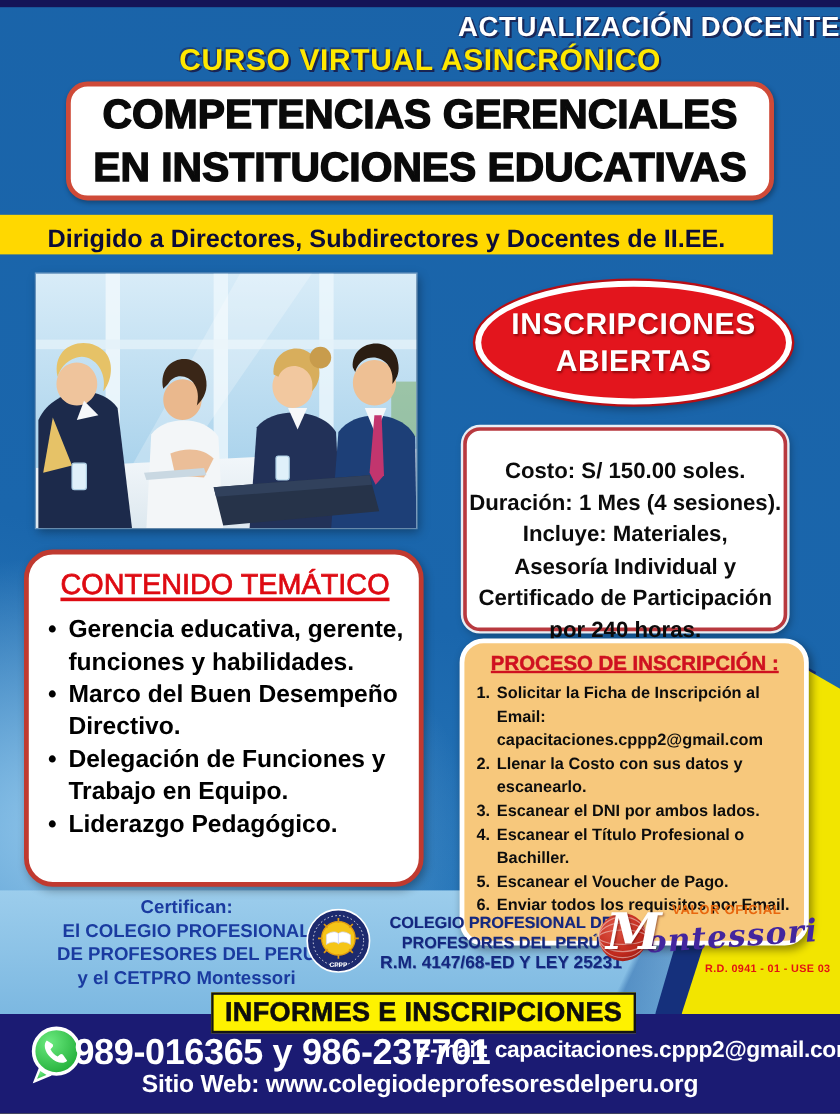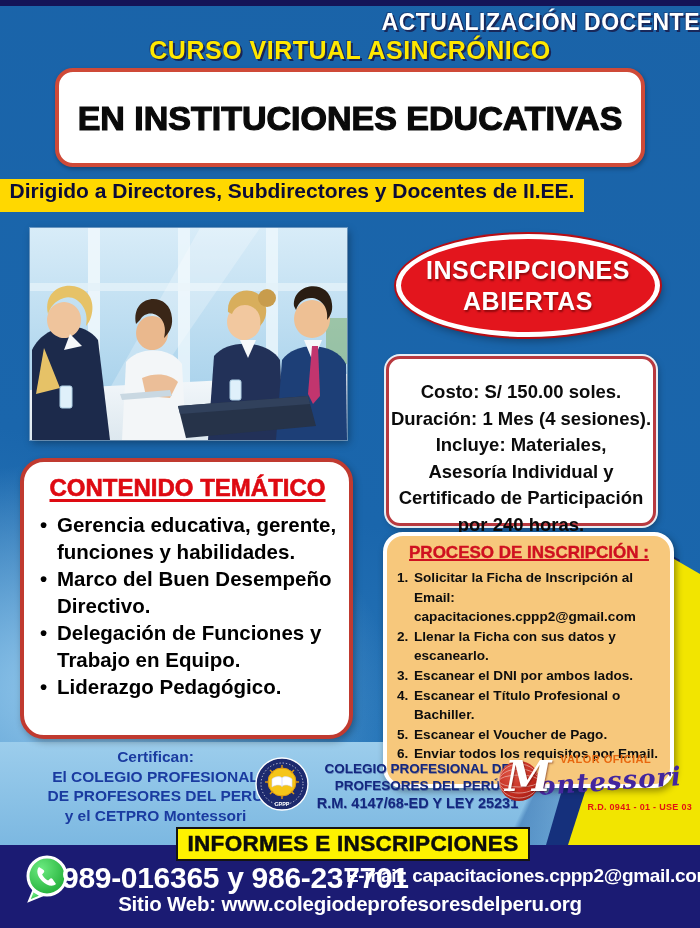--- a/index.html
+++ b/index.html
@@ -20,22 +20,22 @@
     text-shadow:2px 2px 0 rgba(25,25,70,.8), -1px -1px 0 rgba(25,25,70,.4); }
   .kicker2{ left:0; top:36px; width:700px; text-align:center; color:#ffe800;
     font-size:25px; font-weight:700; letter-spacing:.5px; z-index:3;
     text-shadow:2px 2px 0 rgba(25,25,70,.85), -1px -1px 0 rgba(25,25,70,.45); }
   .title-box{ left:55px; top:68px; width:590px; height:99px; background:#fff;
     border:4px solid #cf4a38; border-radius:18px; z-index:4;
     display:flex; flex-direction:column; justify-content:center; align-items:center;
     box-shadow:1px 2px 4px rgba(0,0,0,.3); }
   .title-line{ font-size:34px; font-weight:700; color:#0a0a0a; line-height:44px;
     letter-spacing:0; -webkit-text-stroke:1.2px #0a0a0a; white-space:nowrap; }
-  .audience-bar{ left:0; top:179px; width:584px; height:33px; background:#ffd800; z-index:3;
-    display:flex; align-items:flex-start; justify-content:center; }
+  .audience-bar{ left:0; top:179px; width:644px; height:33px; background:#ffd800; z-index:3;
+    display:flex; align-items:flex-end; justify-content:center; }
   .audience-bar span{ font-size:21px; font-weight:700; color:#0c0c38; letter-spacing:0; }
 
   
   .photo{ left:30px; top:228px; width:317px; height:212px; z-index:10;
     box-shadow:0 0 0 1px rgba(255,255,255,.35), 2px 3px 8px rgba(0,0,0,.35); }
 
   
   .oval{ left:396px; top:234px; width:264px; height:103px; background:#e3151d;
     border:5px solid #fff; border-radius:50%; z-index:10;
     box-shadow:0 0 0 2px #b80d14, 2px 4px 8px rgba(0,0,0,.35);
@@ -47,21 +47,21 @@
   .details-box{ left:386px; top:356px; width:270px; height:170px; background:#fff;
     border:3px solid #b8393f; border-radius:14px; z-index:10; padding-top:20px;
     box-shadow:0 0 0 2px rgba(255,255,255,.9), 2px 3px 7px rgba(0,0,0,.35); text-align:center; }
   .details-box .dline{ font-size:18.5px; font-weight:700; color:#0b0b0b; line-height:26.5px; }
 
   
   .content-box{ left:20px; top:458px; width:333px; height:281px; background:#fff;
     border:4px solid #c03a30; border-radius:24px; z-index:10; padding:12px 12px 0 14px;
     box-shadow:2px 3px 7px rgba(0,0,0,.3); }
   .content-heading{ display:block; text-align:center; margin:0 auto 10px;
-    font-size:24px; font-weight:700; color:#de0a12; -webkit-text-stroke:.6px #de0a12;
+    font-size:24px; font-weight:400; color:#de0a12; -webkit-text-stroke:.6px #de0a12;
     text-decoration:underline; text-decoration-thickness:3px; text-underline-offset:3px; }
   .content-list{ list-style:none; }
   .content-list li{ position:relative; padding-left:19px; font-size:20.5px; font-weight:700;
     color:#000; line-height:26.5px; margin-bottom:1px; }
   .content-list li::before{ content:"•"; position:absolute; left:2px; top:0; }
 
   
   .ribbon-navy{ left:0; top:0; width:700px; height:928px; z-index:4; background:#15307c;
     clip-path:polygon(636px 536px, 680px 560px, 590px 845px, 546px 845px); }
   .ribbon-yellow{ left:0; top:0; width:700px; height:928px; z-index:5; background:#f2e500;
@@ -126,20 +126,21 @@
 </head>
 <body>
 
 <div class="poster">
 
   <div class="abs top-strip"></div>
   <div class="abs kicker1">ACTUALIZACIÓN DOCENTE</div>
   <div class="abs kicker2">CURSO VIRTUAL ASINCRÓNICO</div>
 
   <div class="abs title-box">
+    <div class="title-line">COMPETENCIAS GERENCIALES</div>
     <div class="title-line">EN INSTITUCIONES EDUCATIVAS</div>
   </div>
 
   <div class="abs audience-bar">
     <span>Dirigido a Directores, Subdirectores y Docentes de II.EE.</span>
   </div>
 
   <svg class="abs photo" viewBox="0 0 317 212" preserveAspectRatio="none">
     <defs>
       <linearGradient id="win" x1="0" y1="0" x2="0" y2="1">
@@ -218,21 +219,21 @@
         <li>Liderazgo Pedagógico.</li>
       </ul>
   </div>
 
   <div class="abs process-box">
     <div class="process-heading-wrap">
       <span class="process-heading">PROCESO DE INSCRIPCIÓN :</span>
     </div>
     <ol class="process-list">
         <li>Solicitar la Ficha de Inscripción al Email: capacitaciones.cppp2@gmail.com</li>
-        <li>Llenar la Ficha con sus datos y escanearlo.</li>
+        <li>Llenar la Costo con sus datos y escanearlo.</li>
         <li>Escanear el DNI por ambos lados.</li>
         <li>Escanear el Título Profesional o Bachiller.</li>
         <li>Escanear el Voucher de Pago.</li>
         <li>Enviar todos los requisitos por  Email.</li>
       </ol>
   </div>
 
   <div class="abs band"></div>
   <div class="abs band-streak1"></div>
 

